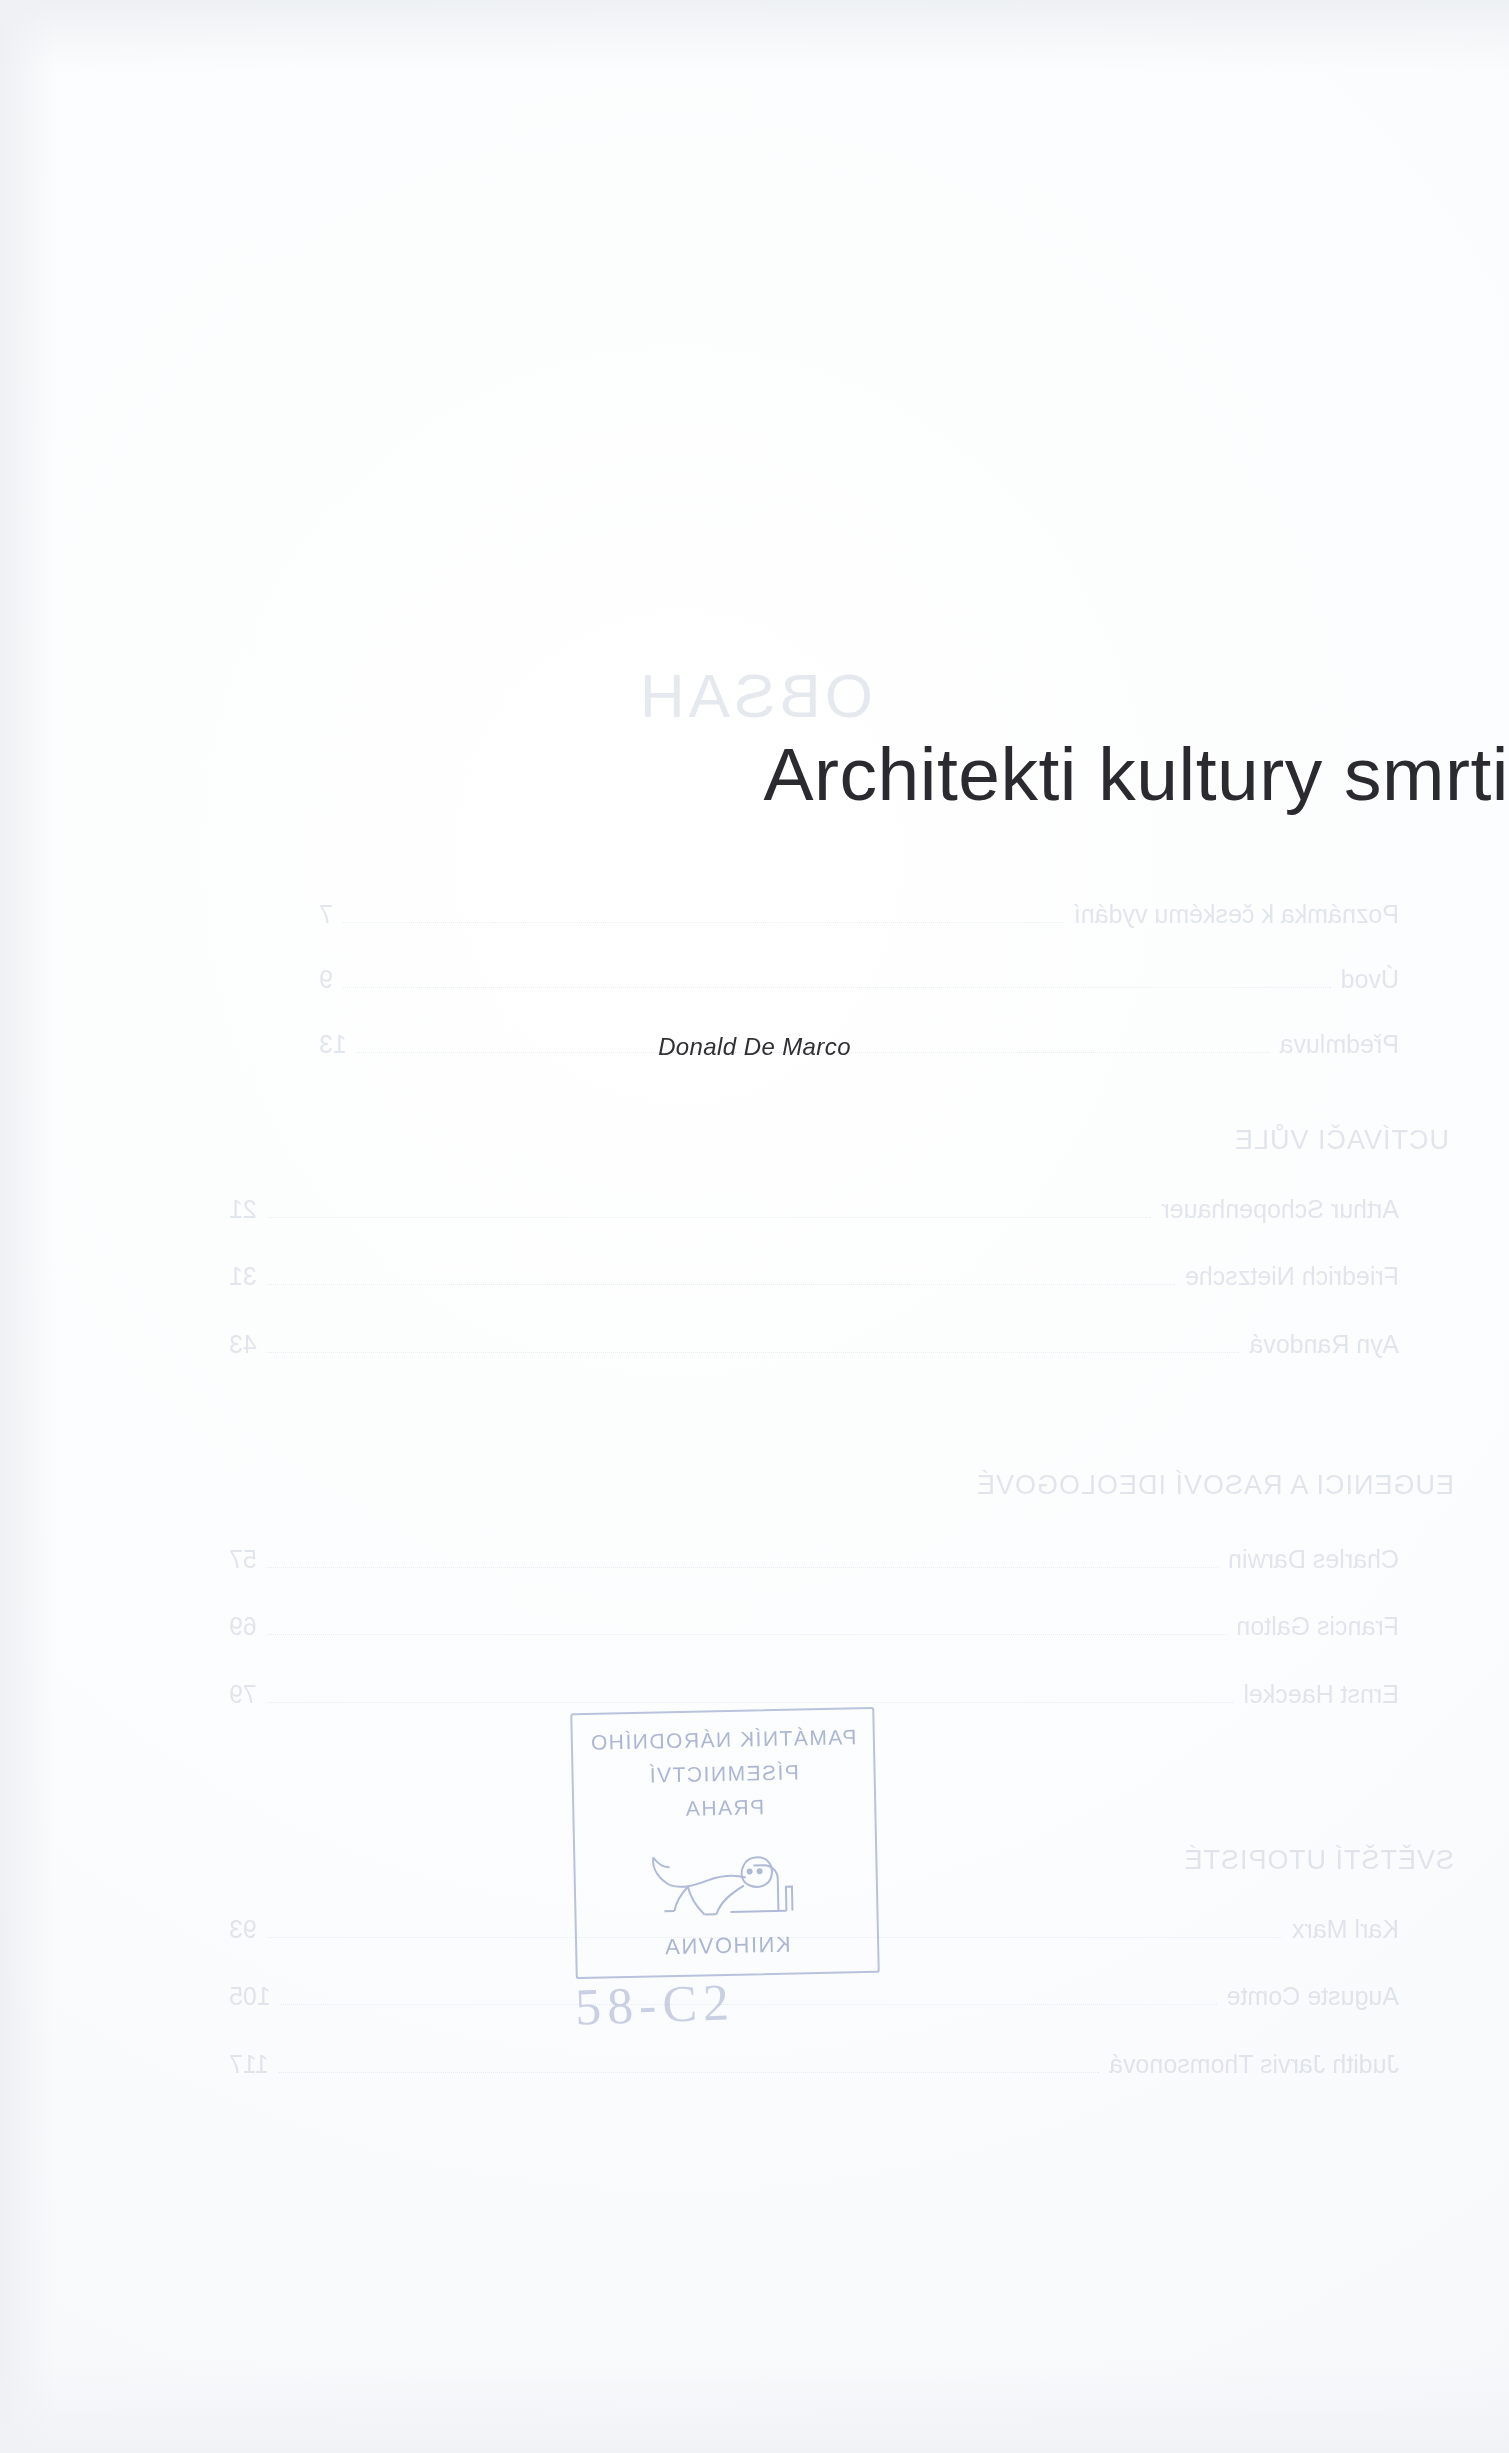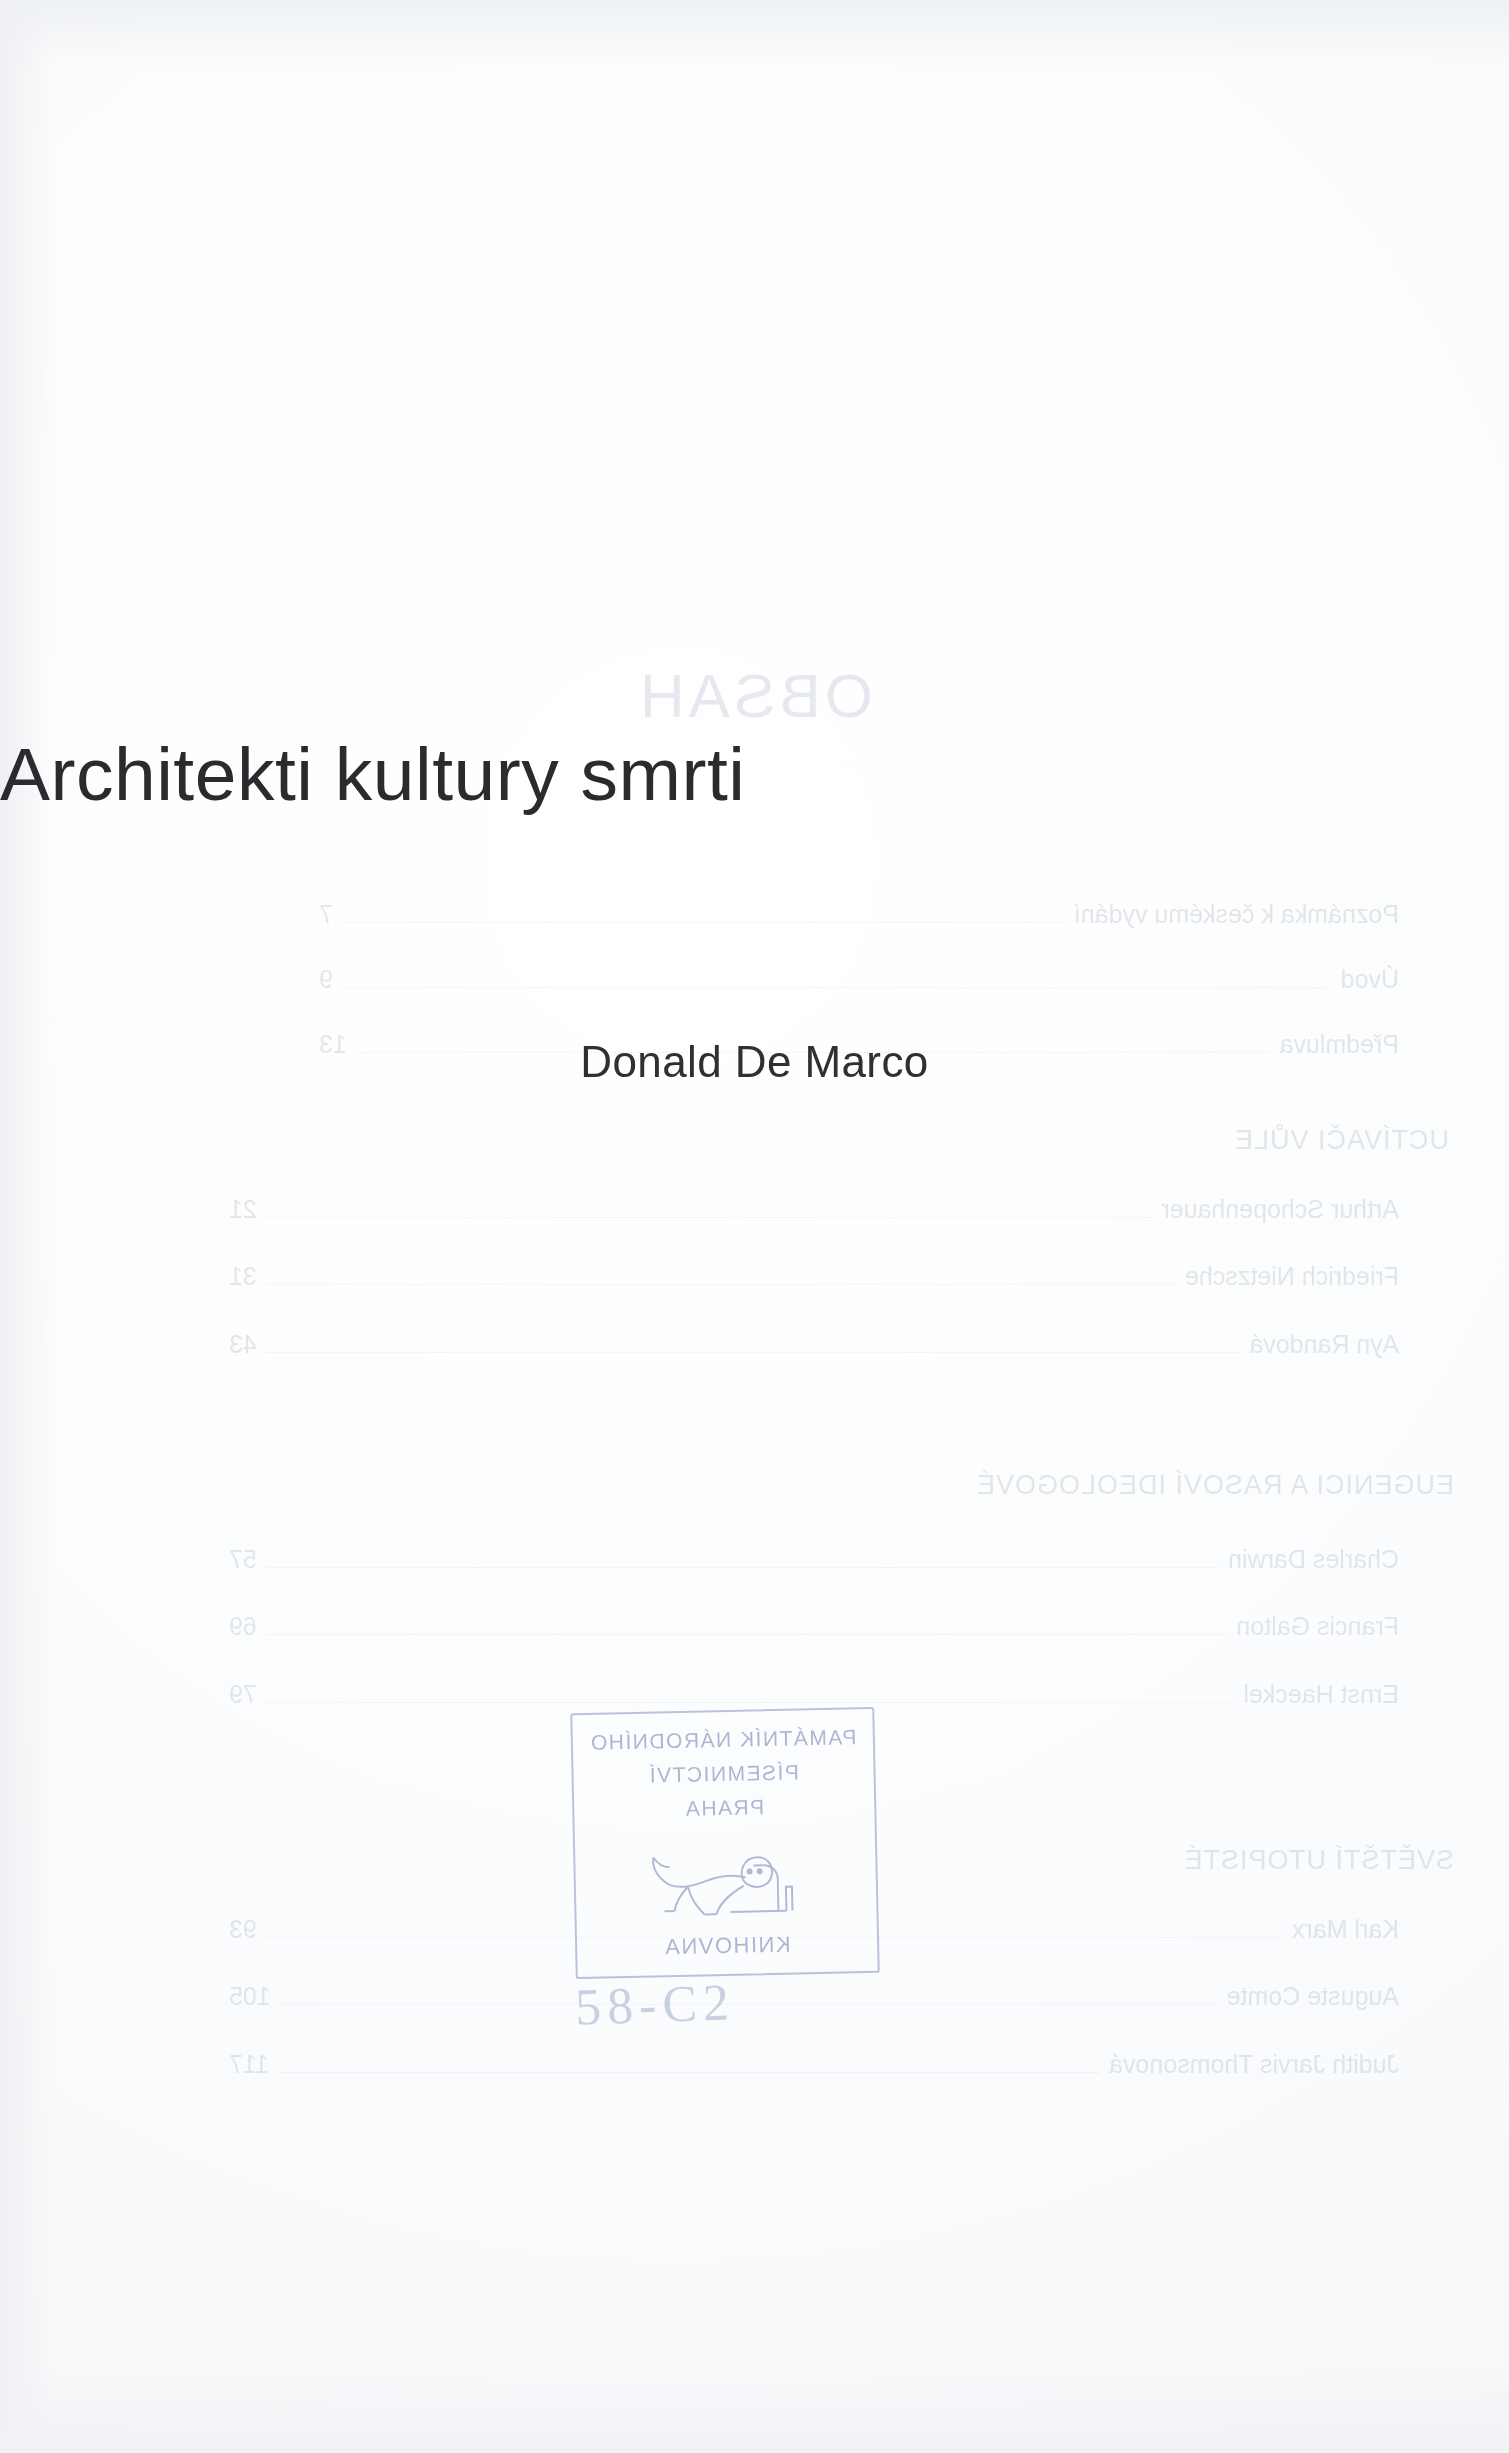--- a/index.html
+++ b/index.html
@@ -82,40 +82,41 @@
   .bleed-head {
     position: absolute;
     font-size: 27px;
     letter-spacing: 1px;
   }
 
   
   .title {
     position: absolute;
     top: 735px;
-    left: 0;
+    left: 17px;
     right: 0;
-    text-align: left;
+    text-align: right;
     font-size: 75px;
     line-height: 1.05;
     color: #2b2b2f;
     letter-spacing: 0.5px;
   }
   .authors {
     position: absolute;
     top: 1030px;
     left: 0;
     right: 0;
     text-align: center;
     color: #303034;
   }
   .author-line {
-    font-size: 44px;
+    font-size: 24px;
     line-height: 1.45;
     letter-spacing: 0.4px;
+    font-style: italic;
   }
 
   
   .stamp {
     position: absolute;
     left: 565px;
     top: 1700px;
     width: 320px;
     height: 285px;
     transform: rotate(-1.2deg);

